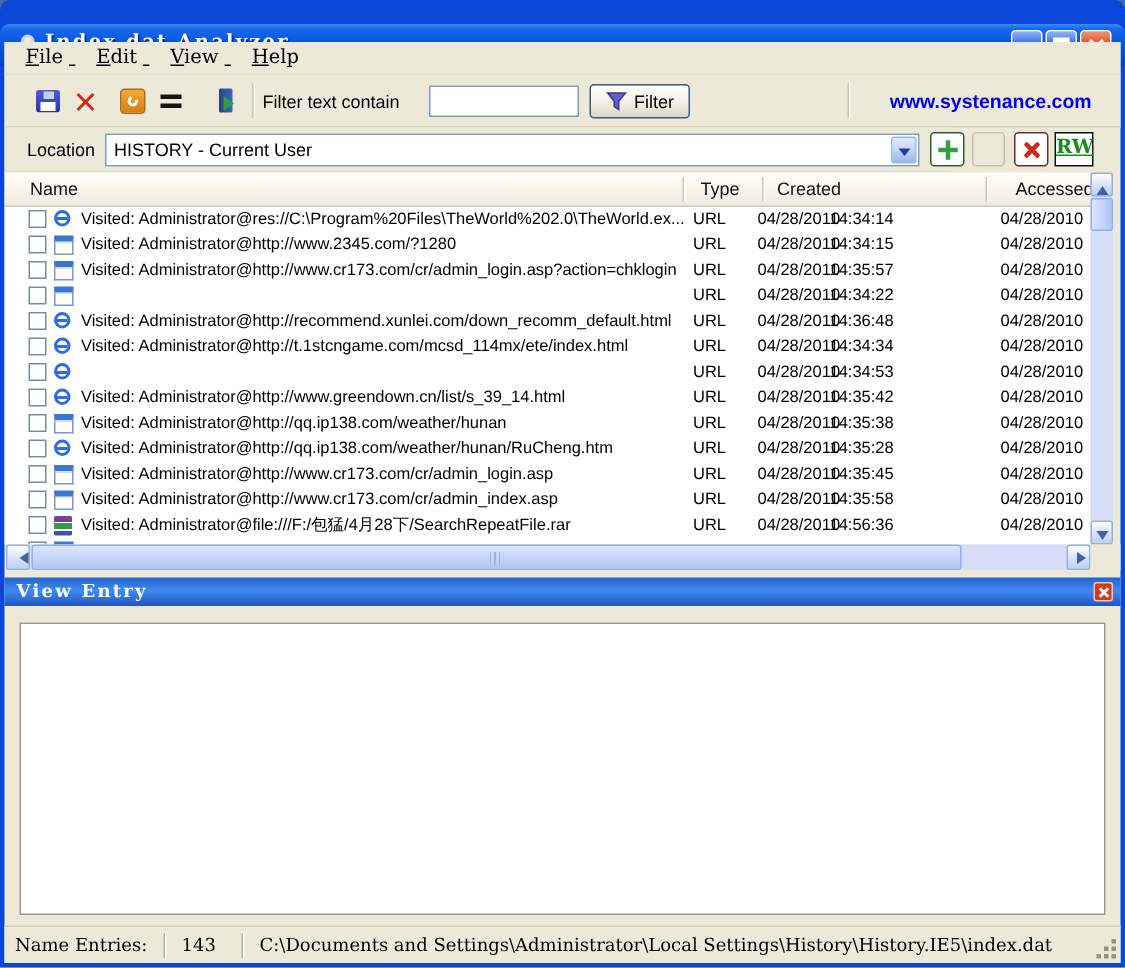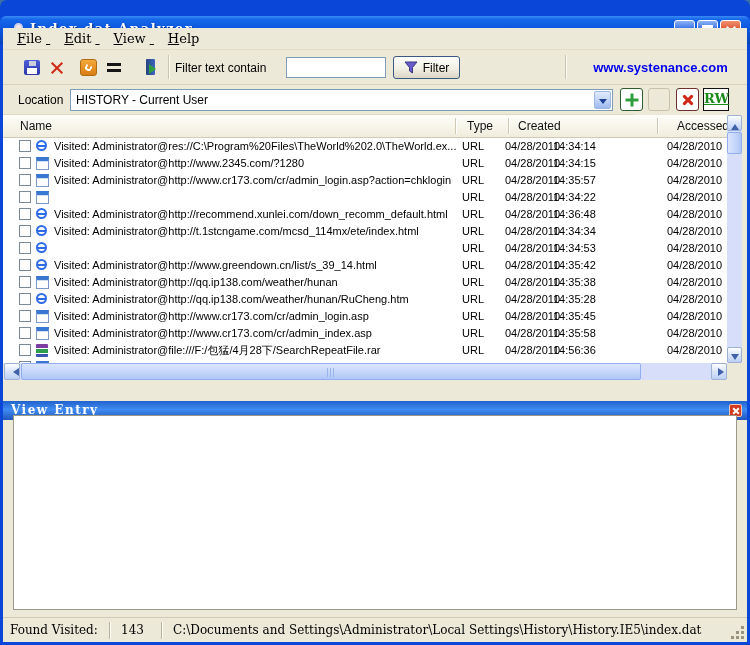--- a/index.html
+++ b/index.html
@@ -140,21 +140,21 @@
   #hs-right{ right:0; top:0; width:16px; height:17px; }
   #hs-right .tri{ left:6px; top:4px; border-left:6px solid #4060a8; }
   #hs-thumb{ position:absolute; left:17px; top:0; width:620px; height:17px; border:1px solid #92aef0;
     border-radius:2px; background:linear-gradient(180deg,#dbe6fd 0%,#c2d4f9 60%,#aec6f5 100%); }
   #hs-thumb .hgrip{ position:absolute; left:50%; top:4px; width:9px; height:9px; transform:translateX(-50%);
     background:repeating-linear-gradient(90deg,#9ab4e8 0 1px,transparent 1px 3px); }
   #corner{ position:absolute; left:724px; top:335px; width:20px; height:17px; background:#ece9d8; }
 
   
   #viewbar{ position:absolute; left:0; top:357px; width:744px; height:19px;
-    background:linear-gradient(180deg,#2162cc 0%,#3f8bf2 45%,#2156bd 100%);margin-top:16px; }
+    background:linear-gradient(180deg,#2162cc 0%,#3f8bf2 45%,#2156bd 100%); }
   #viewbar .vt{ position:absolute; left:8px; top:2px; color:#fff; font:bold 12px "DejaVu Serif", serif;
     letter-spacing:1.5px; }
   #view-close{ position:absolute; right:5px; top:3px; width:13px; height:13px; background:#d33a1f;
     border:1px solid #f2c6b4; border-radius:2px; }
   #view-close::before,#view-close::after{ content:""; position:absolute; left:50%; top:50%;
     width:8px; height:2px; background:#fff; }
   #view-close::before{ transform:translate(-50%,-50%) rotate(45deg); }
   #view-close::after{ transform:translate(-50%,-50%) rotate(-45deg); }
   #viewarea{ position:absolute; left:10px; top:387px; width:724px; height:195px; background:#fff;
     border:1px solid #9a988a; }
@@ -392,21 +392,21 @@
     </div>
     <div id="corner"></div>
 
     <div id="viewbar">
       <span class="vt">View Entry</span>
       <span id="view-close"></span>
     </div>
     <div id="viewarea"></div>
 
     <div id="statusbar">
-      <span class="stext" style="left:7px">Found Visited:</span>
+      <span class="stext" style="left:7px">Name Entries:</span>
       <span class="ssep" style="left:106px"></span>
       <span class="stext" style="left:118px">143</span>
       <span class="ssep" style="left:158px"></span>
       <span class="stext" style="left:170px">C:\Documents and Settings\Administrator\Local Settings\History\History.IE5\index.dat</span>
       <span id="grip"></span>
     </div>
 
   </div>
 </div>
 

